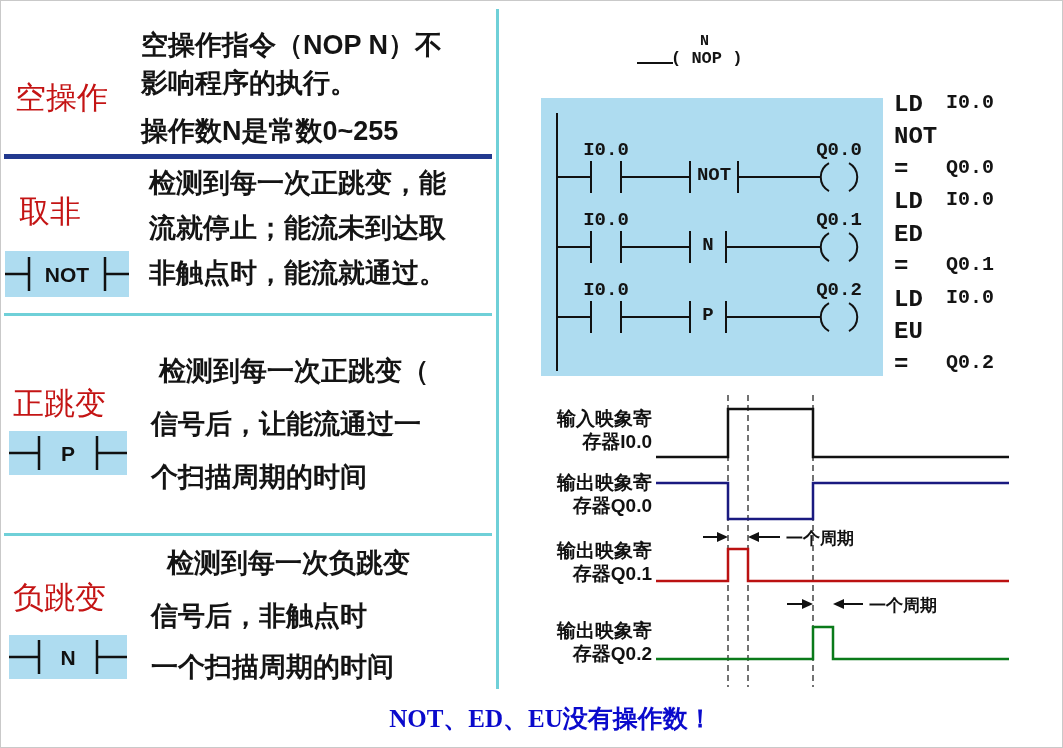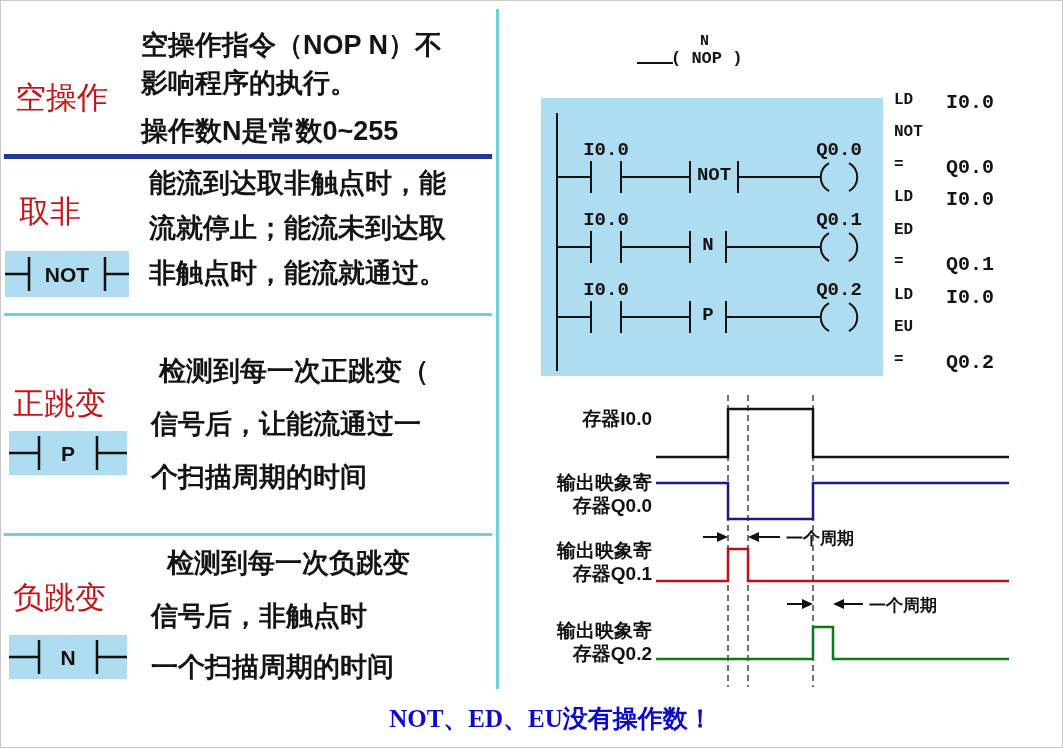--- a/index.html
+++ b/index.html
@@ -14,21 +14,21 @@
   .body-line { font-size:27px; font-weight:700; color:#141414; white-space:nowrap; }
   .divider-navy { background:var(--divider-navy,#223a8f); }
   .divider-teal { background:var(--divider-teal,#6fd0d8); }
   .ladder-bg { background:var(--ladder-bg,#aedcf0); }
   .sym-box { background:var(--ladder-bg,#aedcf0); }
   .sym-box svg { display:block; width:100%; height:100%; }
   .sym-line { stroke:#111; stroke-width:2.5; fill:none; }
   .sym-text { fill:#111; font:700 21px "Liberation Sans",sans-serif; }
   .tech { font-family:"Liberation Mono","DejaVu Sans Mono",monospace; font-weight:700; color:#141414; white-space:nowrap; }
   .lad-label { font-size:19px; text-align:center; }
-  .stl-op { font-size:16px; }
+  .stl-op { font-size:24px; }
   .stl-operand { font-size:20px; }
   .tlabel { font-size:19px; font-weight:700; text-align:right; line-height:23px; white-space:nowrap; }
   .cycle { font-size:17px; font-weight:700; white-space:nowrap; }
   .footer {
     font-family:"Liberation Serif", serif; font-size:25px; font-weight:700;
     color:var(--footer-blue,#0a0acc); text-align:center; white-space:nowrap;
   }
   svg.layer { position:absolute; inset:0; width:1063px; height:748px; pointer-events:none; }
   .ln  { stroke:#111; stroke-width:2; fill:none; }
   .dash{ stroke:#444; stroke-width:1.5; stroke-dasharray:6 4; fill:none; }
@@ -102,21 +102,21 @@
   <div class="abs body-line" style="left:140px;top:112px;">操作数N是常数0~255</div>
 
   <div class="abs red-label" style="left:18px;top:190px;">取非</div>
   <div class="abs sym-box" style="left:4px;top:250px;width:124px;height:46px;">
     <svg viewBox="0 0 124 46">
       <path class="sym-line" d="M 0 23 H 24 M 100 23 H 124"></path>
       <path class="sym-line" d="M 24 6 V 40 M 100 6 V 40"></path>
       <text class="sym-text" x="62" y="31" text-anchor="middle">NOT</text>
     </svg>
   </div>
-  <div class="abs body-line" style="left:148px;top:164px;">能流到达取非触点时，能</div>
+  <div class="abs body-line" style="left:148px;top:164px;">检测到每一次正跳变，能</div>
   <div class="abs body-line" style="left:148px;top:254px;">非触点时，能流就通过。</div>
   <div class="abs body-line" style="left:148px;top:209px;">流就停止；能流未到达取</div>
 
   <div class="abs red-label" style="left:12px;top:382px;">正跳变</div>
   <div class="abs sym-box" style="left:8px;top:430px;width:118px;height:44px;">
     <svg viewBox="0 0 118 44">
       <path class="sym-line" d="M 0 22 H 30 M 88 22 H 118"></path>
       <path class="sym-line" d="M 30 5 V 39 M 88 5 V 39"></path>
       <text class="sym-text" x="59" y="30" text-anchor="middle">P</text>
     </svg>
@@ -165,20 +165,21 @@
   <div class="abs tech stl-op" style="left:893px;top:252px;">=</div>
   <div class="abs tech stl-operand" style="left:945px;top:252px;">Q0.1</div>
   <div class="abs tech stl-op" style="left:893px;top:285px;">LD</div>
   <div class="abs tech stl-operand" style="left:945px;top:285px;">I0.0</div>
   <div class="abs tech stl-op" style="left:893px;top:317px;">EU</div>
   <div class="abs tech stl-operand" style="left:945px;top:317px;"></div>
   <div class="abs tech stl-op" style="left:893px;top:350px;">=</div>
   <div class="abs tech stl-operand" style="left:945px;top:350px;">Q0.2</div>
 
   <div class="abs tlabel" style="left:505px;top:406px;width:146px;">
+    <div>输入映象寄</div>
     <div>存器I0.0</div>
   </div>
   <div class="abs tlabel" style="left:505px;top:470px;width:146px;">
     <div>输出映象寄</div>
     <div>存器Q0.0</div>
   </div>
   <div class="abs tlabel" style="left:505px;top:538px;width:146px;">
     <div>输出映象寄</div>
     <div>存器Q0.1</div>
   </div>

